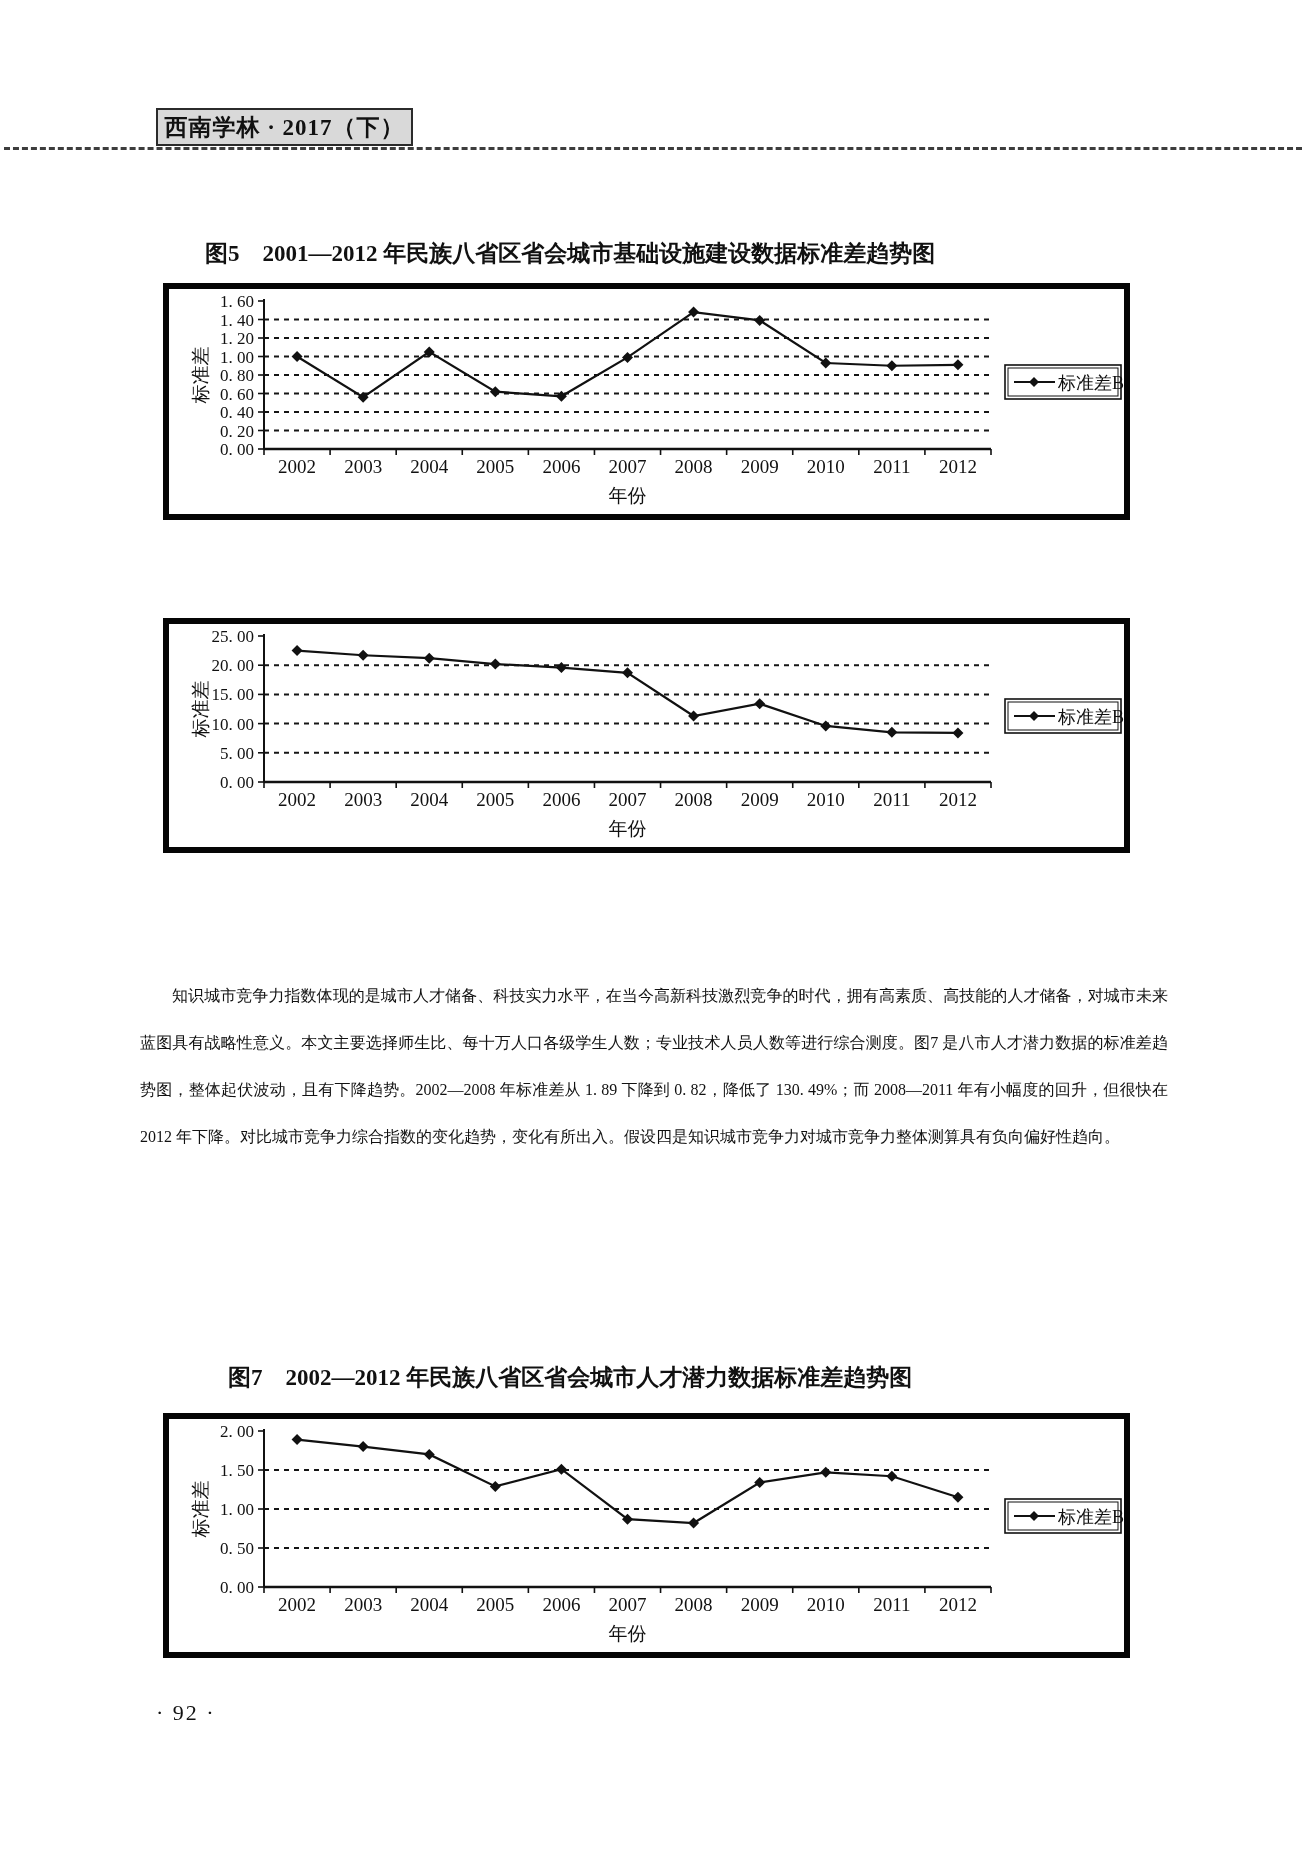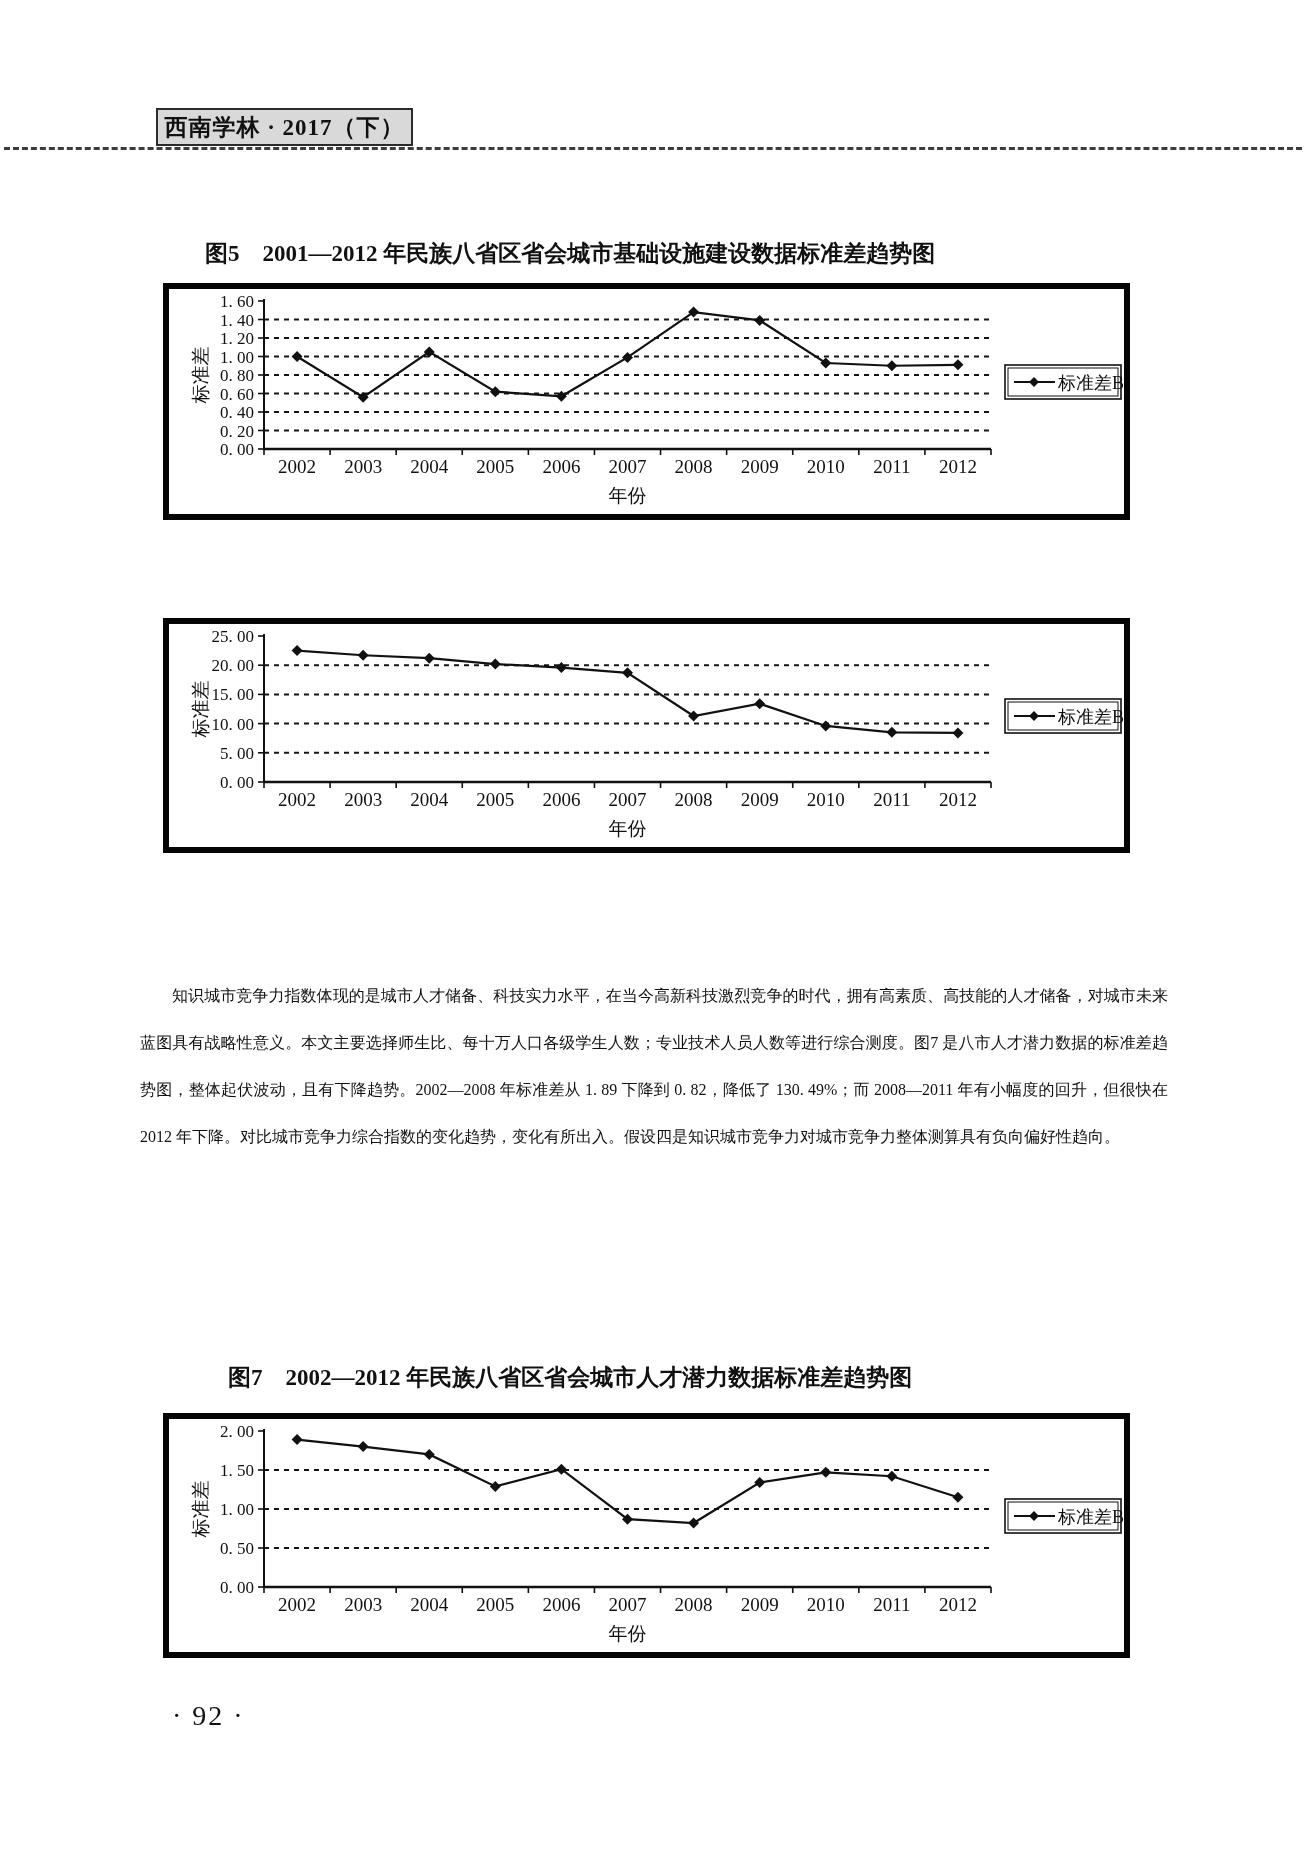--- a/index.html
+++ b/index.html
@@ -34,21 +34,21 @@
   .chart-frame svg{display:block;}
   .section-heading{
     position:absolute;left:140px;top:922px;width:1028px;
     font-size:26px;text-indent:2em;white-space:nowrap;
   }
   .body-paragraph{
     position:absolute;left:140px;top:972px;width:1028px;
     font-size:16px;line-height:47px;text-align:justify;text-indent:2em;
   }
   .page-number{
-    position:absolute;left:172px;top:1700px;font-size:28px;letter-spacing:2px;
+    position:absolute;left:156px;top:1700px;font-size:22px;letter-spacing:2px;
   }
   svg text{font-family:"Liberation Serif","DejaVu Serif",serif;fill:#111;}
 </style>
 </head>
 <body>
 
 <div class="page">
 
   <div class="header-badge">
     <span>西南学林 · 2017（下）</span>

